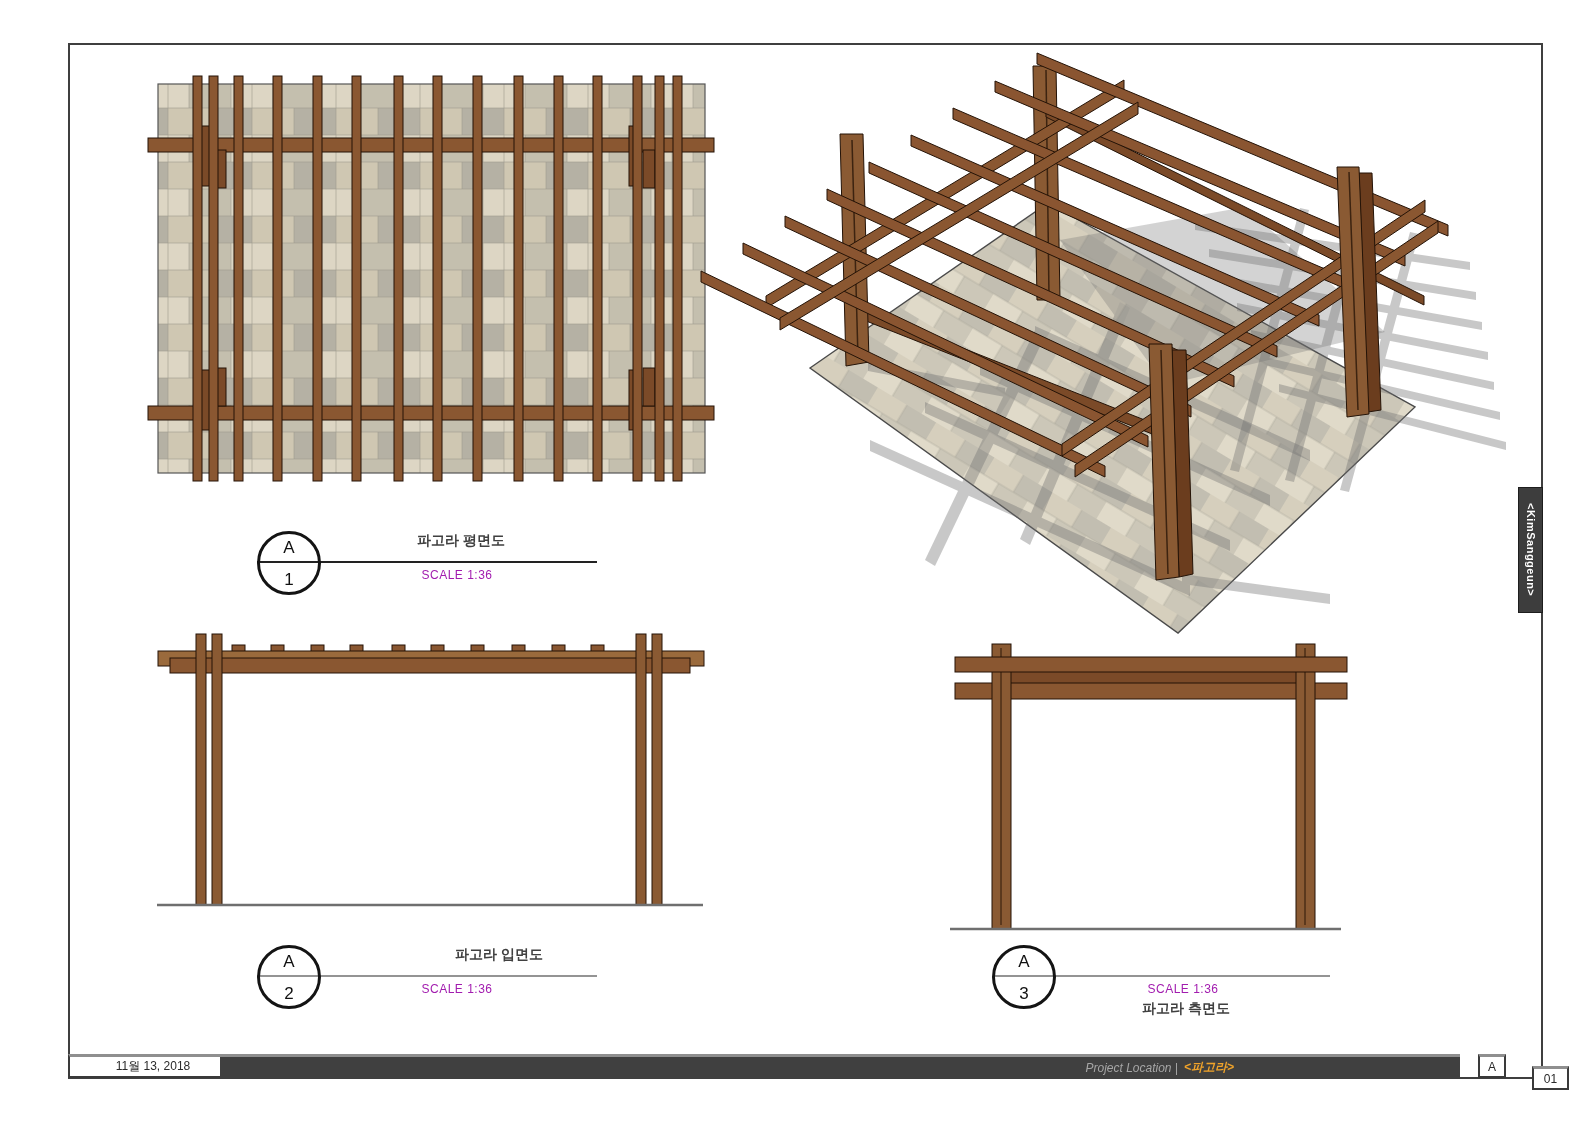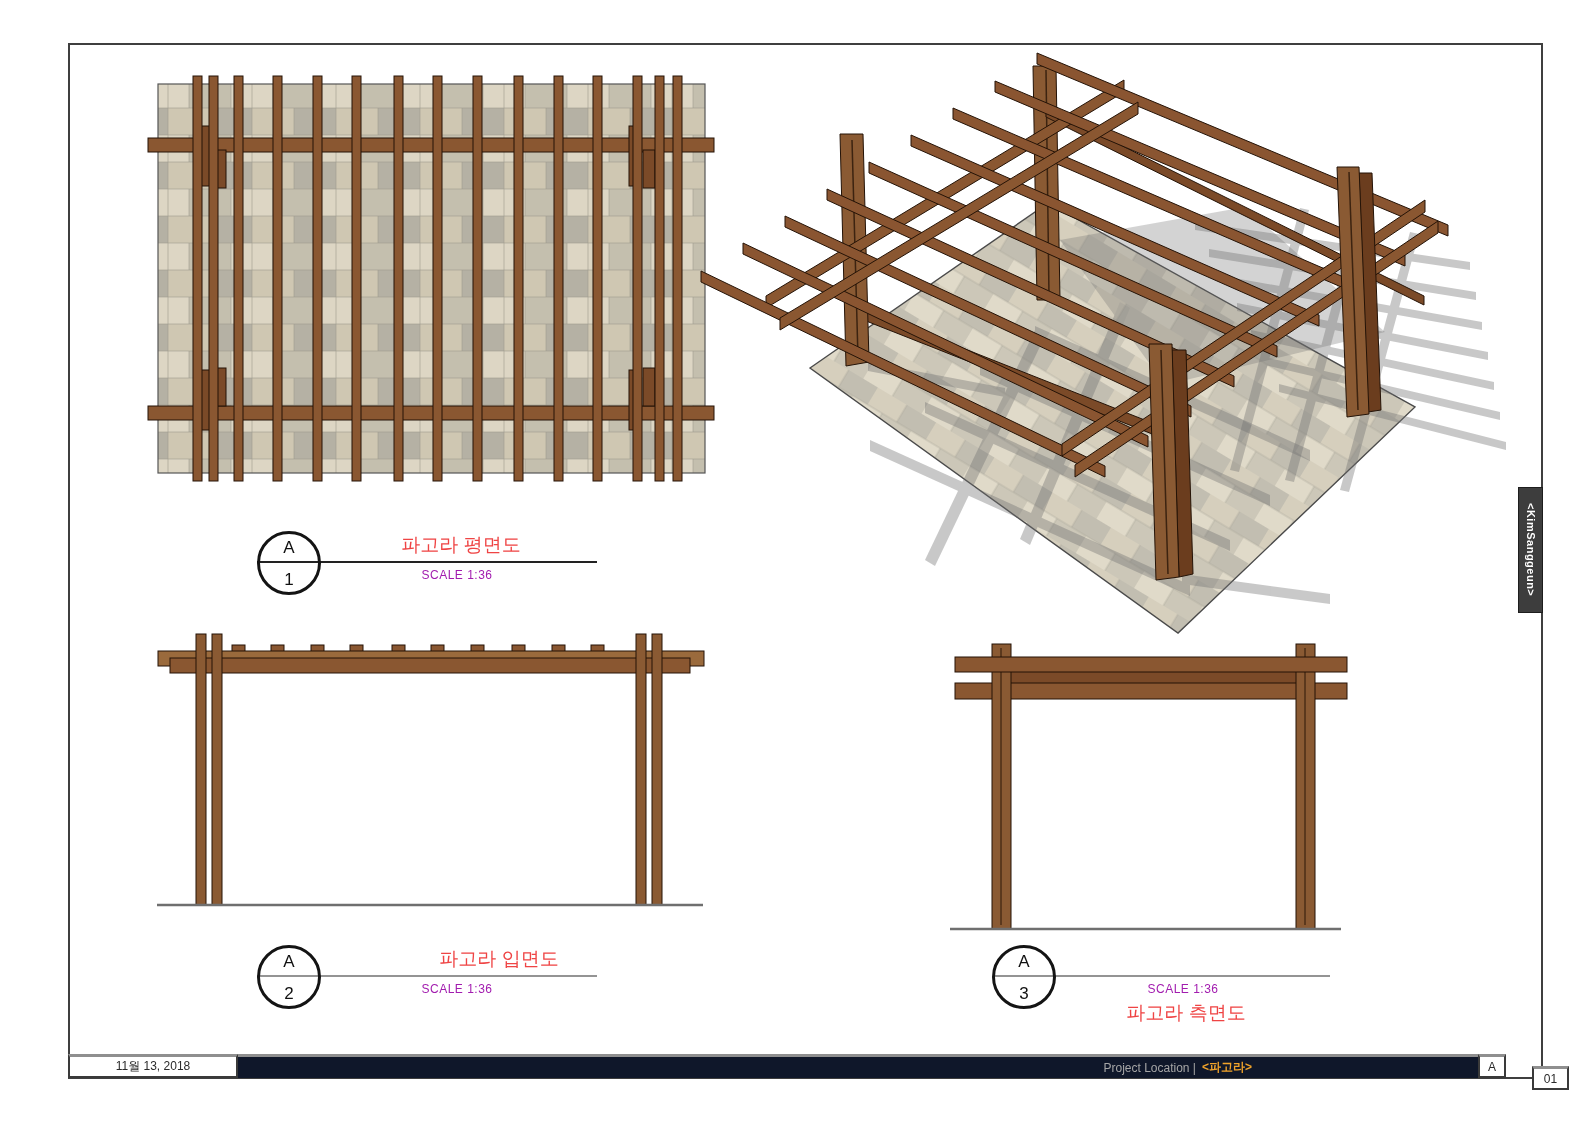--- a/index.html
+++ b/index.html
@@ -8,30 +8,30 @@
   .page{position:absolute;left:68px;top:43px;width:1475px;height:1036px;
         border:2px solid #3f3f3f;box-sizing:border-box;background:#fff;}
   .view-svg{position:absolute;}
   
   .label-line{position:absolute;height:2px;background:#222;}
   .label-line.gray{background:#949494;}
   .vcircle{position:absolute;width:64px;height:64px;border:3px solid #141414;border-radius:50%;
            box-sizing:border-box;display:flex;flex-direction:column;align-items:center;
            justify-content:space-between;padding:5px 0 4px 0;font-size:17px;line-height:1;
            background:transparent;}
-  .view-title{position:absolute;transform:translateX(-50%);font-weight:normal;font-size:19px;
-              white-space:nowrap;color:#ef4444;}
+  .view-title{position:absolute;transform:translateX(-50%);font-weight:bold;font-size:14px;
+              white-space:nowrap;color:#404040;}
   .view-scale{position:absolute;transform:translateX(-50%);font-size:12px;letter-spacing:.5px;
               color:#a21caf;white-space:nowrap;}
   
   .footer-datebox{position:absolute;left:68px;top:1054px;width:170px;height:24px;background:#fff;
                   border:2px solid #3a3a3a;border-top:3px solid #8f8f8f;box-sizing:border-box;
                   display:flex;align-items:center;justify-content:center;font-size:12px;color:#2a2a2a;}
-  .footer-bar{position:absolute;left:238px;top:1054px;width:1240px;height:24px;background:#0f172a;
-              border-top:3px solid #8f8f8f;box-sizing:border-box;}
+  .footer-bar{position:absolute;left:220px;top:1054px;width:1240px;height:24px;background:#404040;
+              border-top:3px solid #8f8f8f;box-sizing:border-box;font-style:italic;}
   .footer-project{position:absolute;right:226px;top:0;height:21px;display:flex;align-items:center;
                   gap:6px;font-size:12px;}
   .footer-project .loc{color:#a6a6a6;}
   .footer-project .pname{color:#f0a32a;font-weight:bold;text-align:center;}
   .footer-cell{position:absolute;top:1054px;height:24px;background:#fff;border:2px solid #3a3a3a;
                border-top:3px solid #8f8f8f;box-sizing:border-box;display:flex;align-items:center;
                justify-content:center;font-size:12px;color:#2a2a2a;}
   .cell-a{left:1478px;width:28px;}
   .cell-num{left:1532px;width:37px;margin-top:12px;}
   

